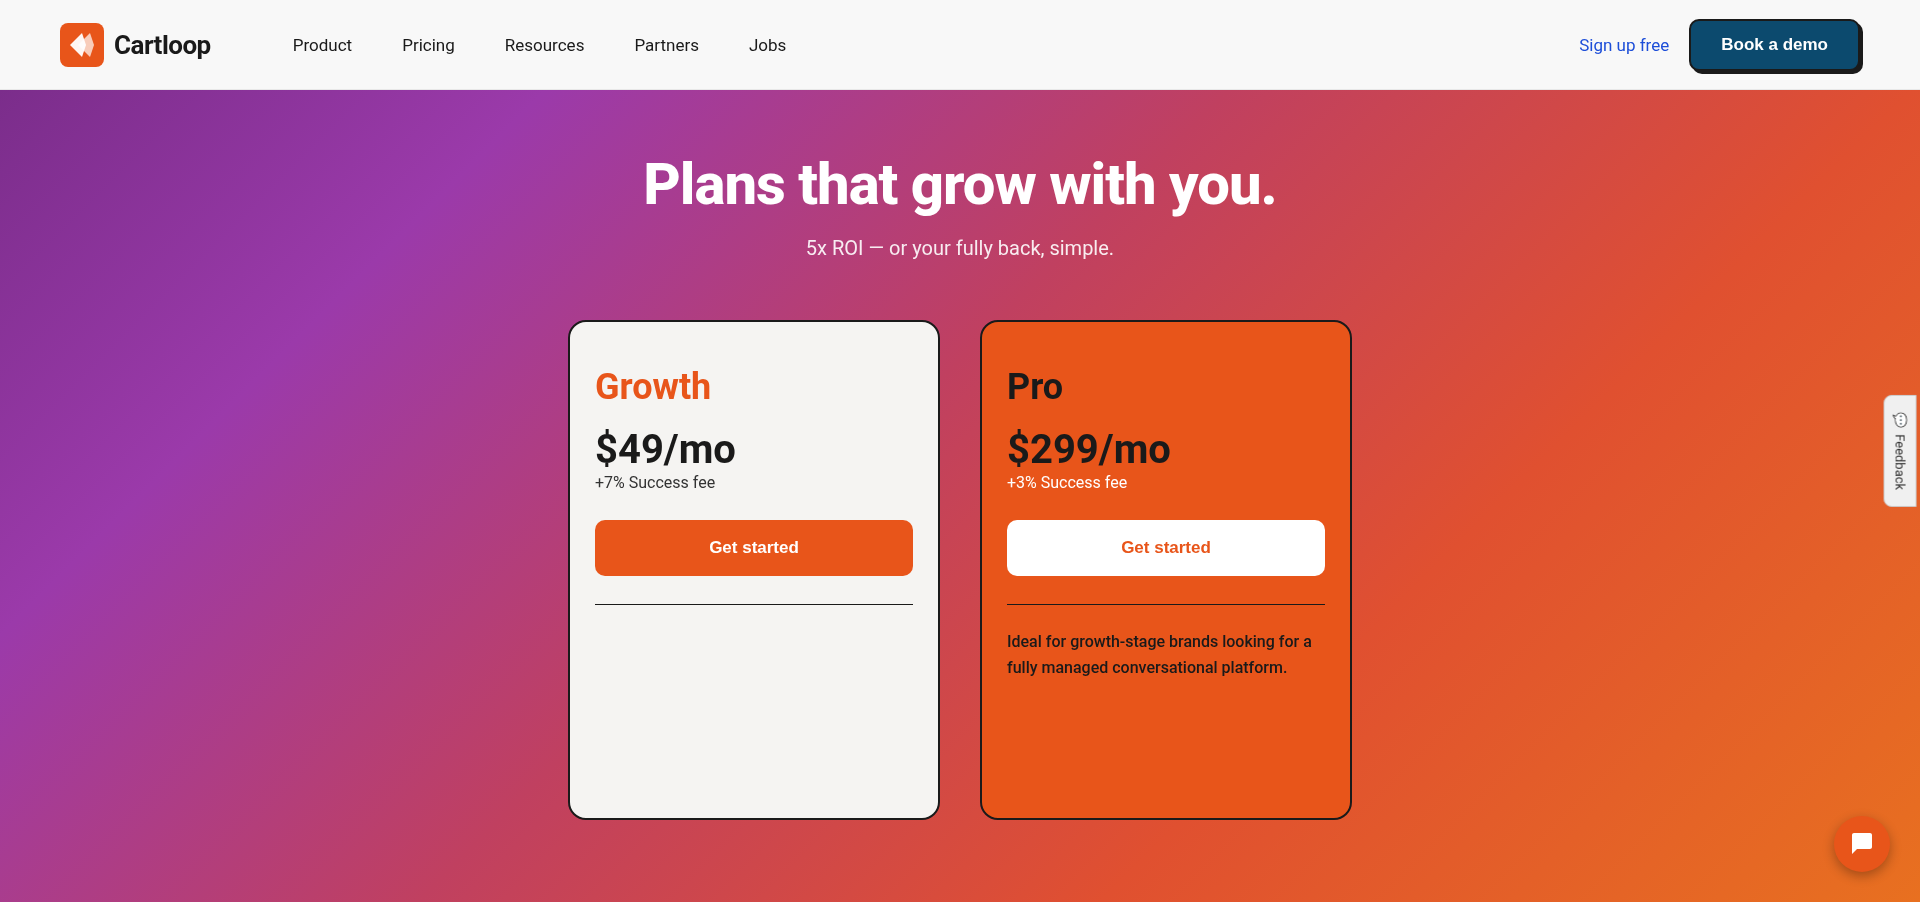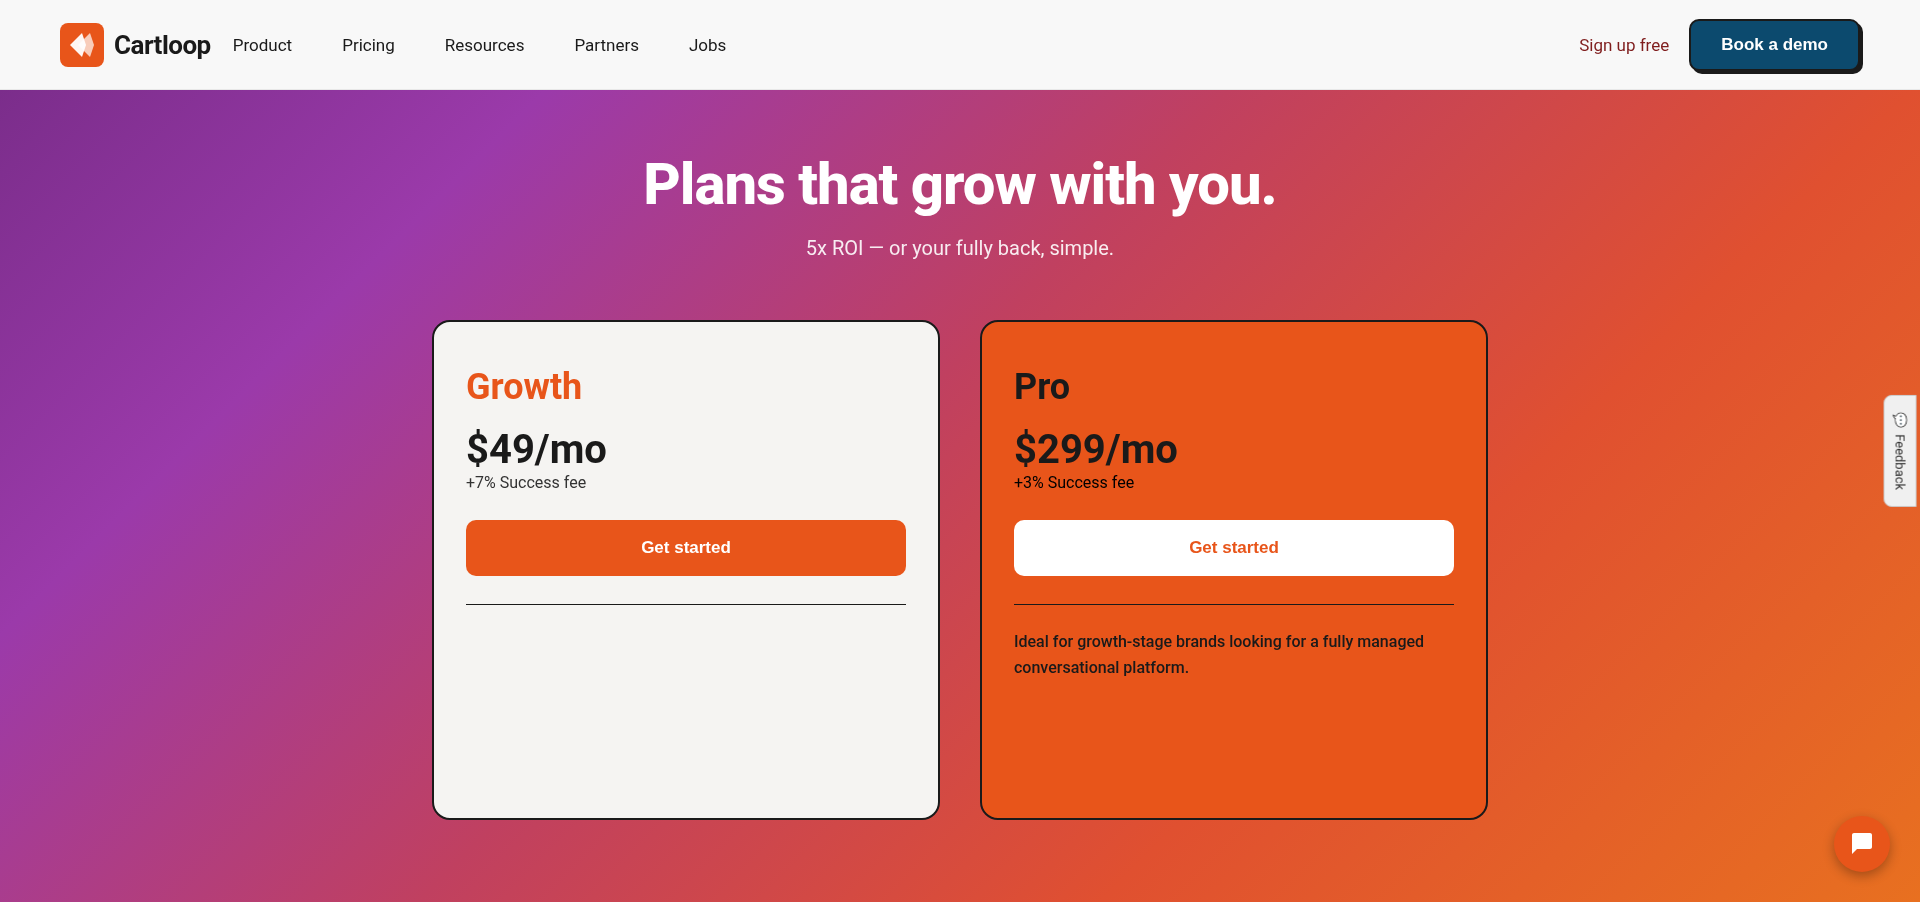--- a/index.html
+++ b/index.html
@@ -13,20 +13,21 @@
       padding: 0 60px;
       height: 90px;
       border-bottom: 1px solid #e8e8e8;
       position: relative;
       z-index: 10;
     }
     .logo-area {
       display: flex;
       align-items: center;
       gap: 10px;
+      margin-right: 60px;
       text-decoration: none;
     }
     .logo-icon {
       width: 44px;
       height: 44px;
     }
     .logo-text {
       font-size: 26px;
       font-weight: 700;
       color: #1a1a1a;
@@ -46,21 +47,21 @@
       border-radius: 6px;
       cursor: pointer;
     }
     .nav-right {
       display: flex;
       align-items: center;
       gap: 20px;
     }
     .sign-up-link {
       font-size: 17px;
-      color: #7f1d1d;
+      color: #1d4ed8;
       text-decoration: none;
       cursor: pointer;
     }
     .book-demo-btn {
       background: #0c4a6e;
       color: #fff;
       font-size: 17px;
       font-weight: 600;
       border: 2.5px solid #1a1a1a;
       border-radius: 10px;
@@ -92,24 +93,24 @@
     }
 
     
     .cards-container {
       display: flex;
       justify-content: center;
       gap: 40px;
       padding: 0 80px;
     }
     .card {
-      width: 508px;
+      width: 372px;
       border-radius: 18px;
       border: 2.5px solid #1a1a1a;
-      padding: 44px 32px 0;
+      padding: 44px 25px 0;
       min-height: 500px;
     }
     .card-growth {
       background: #f5f4f2;
     }
     .card-pro {
       background: #e8551a;
     }
     .card-plan-name-growth {
       font-size: 36px;
@@ -128,21 +129,21 @@
       font-weight: 700;
       color: #1a1a1a;
     }
     .card-fee {
       font-size: 16px;
       color: #333;
       margin-bottom: 28px;
     }
     .card-fee-pro {
       font-size: 16px;
-      color: #000000;
+      color: #ffffff;
       margin-bottom: 28px;
     }
     .get-started-btn-growth {
       display: block;
       width: 100%;
       background: #e8551a;
       color: #fff;
       font-size: 17px;
       font-weight: 600;
       border: none;

